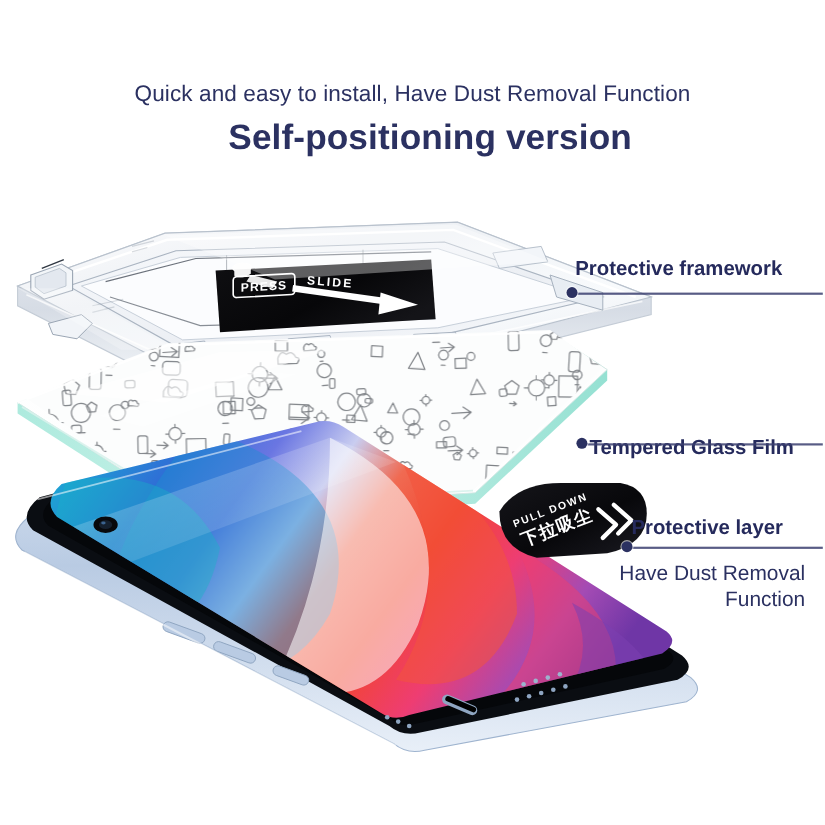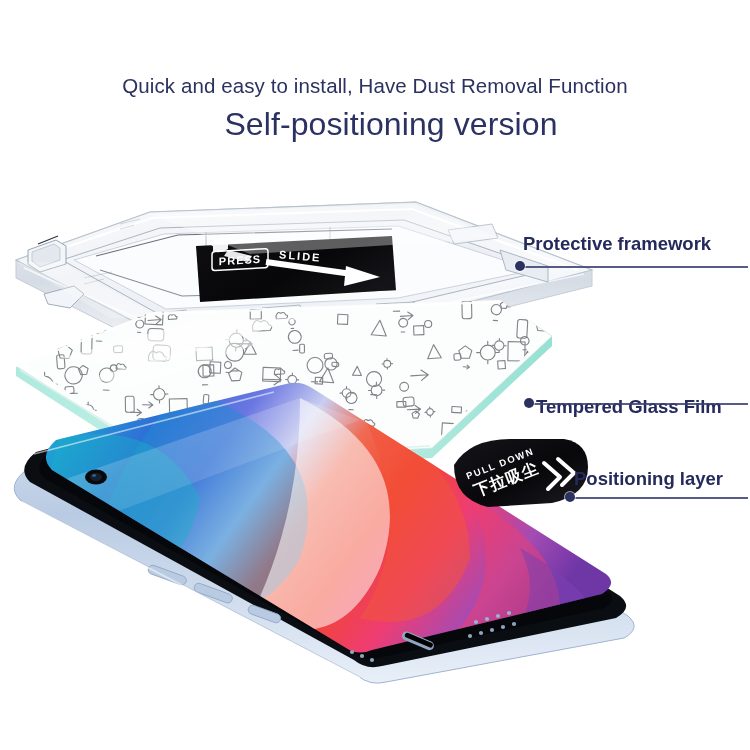--- a/index.html
+++ b/index.html
@@ -11,21 +11,21 @@
     position:relative;
   }
   #stage{position:absolute;inset:0;width:750px;height:750px;border-radius:25px;}
 
   
   .headline{
     position:absolute;left:0;right:0;text-align:center;
     color:#2b3161;letter-spacing:.1px;
   }
   #subhead{top:74px;font-size:20.5px;font-weight:400;}
-  #title{top:106px;font-size:32px;font-weight:400;padding-left:32px;}
+  #title{top:106px;font-size:32px;font-weight:700;padding-left:32px;}
 
   
   .callout-label{
     position:absolute;color:#252a5c;font-weight:700;white-space:nowrap;
   }
   .callout-rule{
     position:absolute;height:2px;background:#3b4070;opacity:.85;
   }
   .callout-dot{
     position:absolute;width:10px;height:10px;border-radius:50%;
@@ -513,17 +513,19 @@
   </div>
 
   <div class="callout-label" id="lbl-frame">Protective framework</div>
   <div class="callout-rule" id="rule-frame"></div>
   <div class="callout-dot" id="dot-frame"></div>
 
   <div class="callout-label" id="lbl-glass">Tempered Glass Film</div>
   <div class="callout-rule" id="rule-glass"></div>
   <div class="callout-dot" id="dot-glass"></div>
 
-  <div class="callout-label" id="lbl-prot">Positioning layer</div>
+  <div class="callout-label" id="lbl-prot">Protective layer</div>
   <div class="callout-rule" id="rule-prot"></div>
   <div class="callout-dot" id="dot-prot"></div>
+  <div class="callout-sub" id="sub-prot">Have Dust Removal
+Function</div>
 
 </div>
 
 </body></html>

